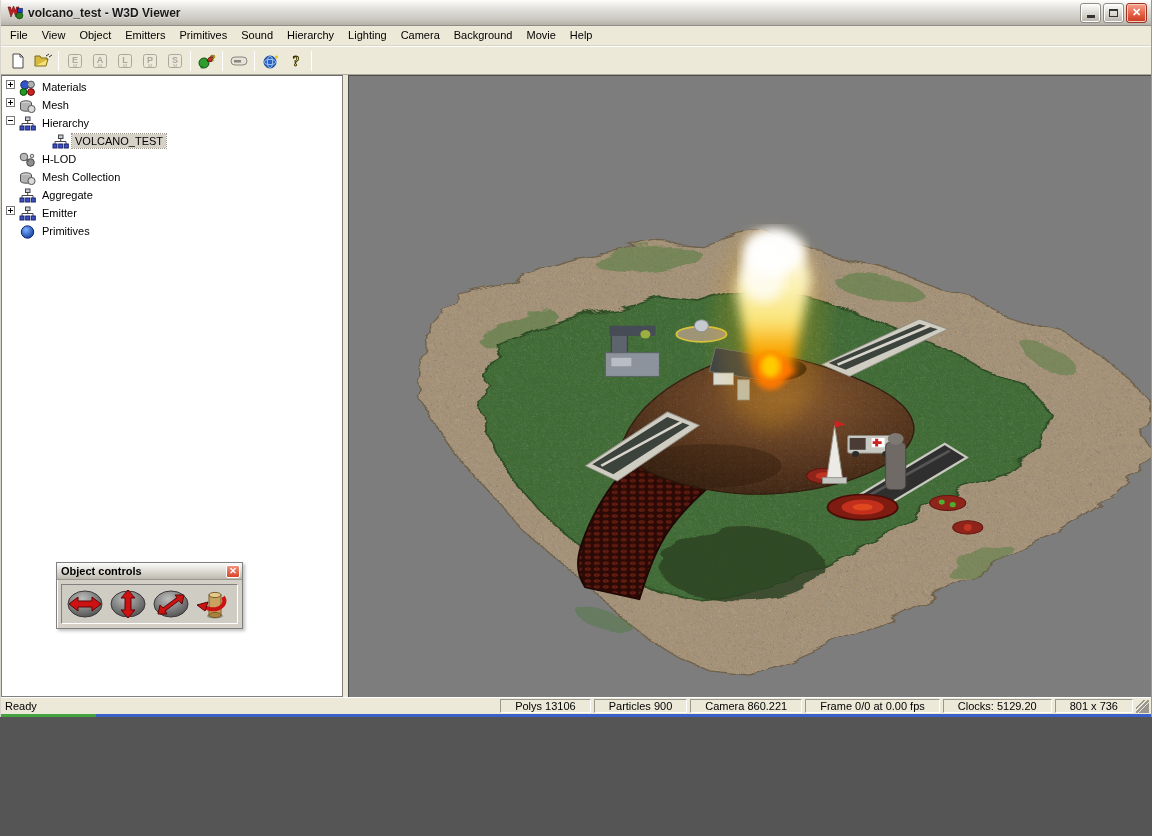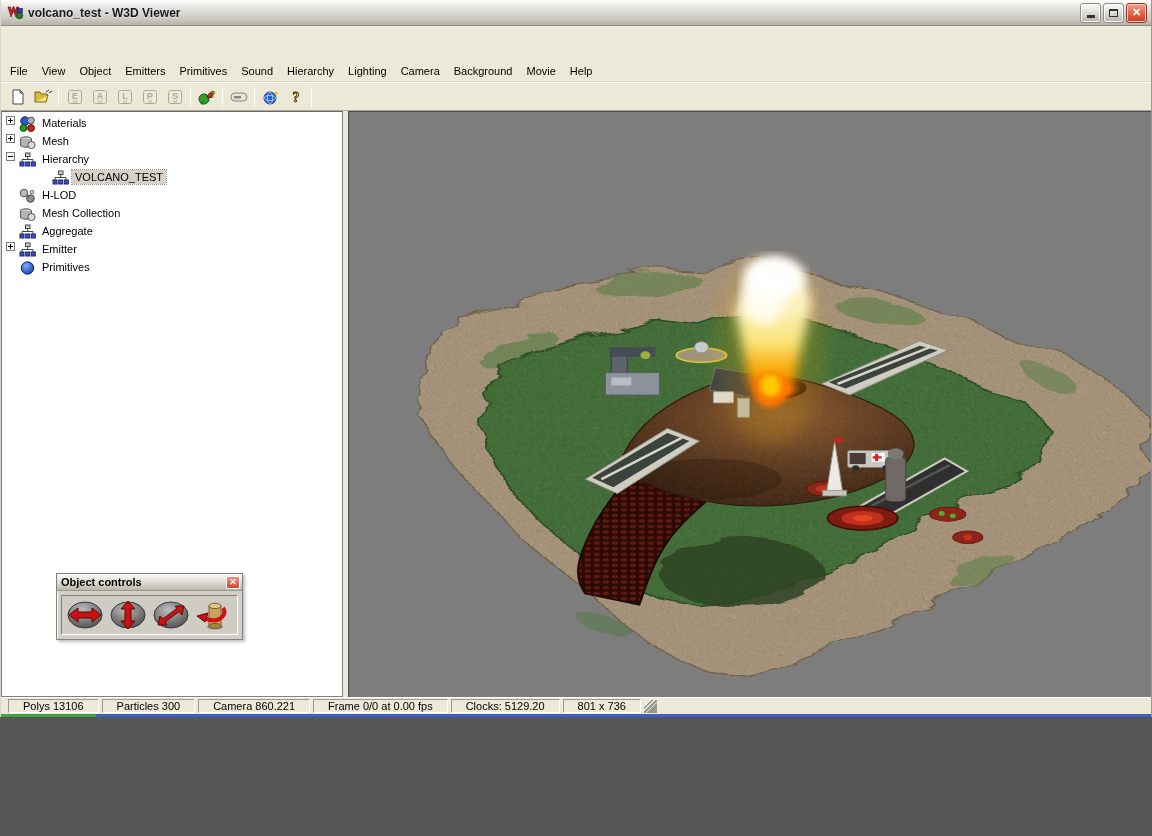--- a/index.html
+++ b/index.html
@@ -16,21 +16,21 @@
     white-space:nowrap; overflow:hidden; text-shadow:0 1px 0 rgba(255,255,255,.5); }
   .win-btns { display:flex; gap:2px; }
   .win-btn { width:21px; height:20px; border-radius:3px; display:flex; align-items:center; justify-content:center;
     font-size:11px; font-weight:bold; color:#333; cursor:default;
     background:linear-gradient(180deg,#fefefe,#cfccc4 70%,#b5b2a9); border:1px solid #8f8d85; box-shadow:inset 0 0 0 1px #fff; }
   .win-btn.close { background:linear-gradient(180deg,#f5a38f,#e35b40 60%,#c63a22); color:#fff; border-color:#9c3322; box-shadow:inset 0 0 0 1px #f8c9bd; }
   .win-btn .glyph-min { display:block; width:8px; height:3px; background:#333; margin-top:8px; }
   .win-btn .glyph-max { display:block; width:9px; height:8px; border:1px solid #333; border-top-width:2px; }
 
   
-  .menubar { height:20px; flex:0 0 20px; display:flex; align-items:center; background:#ece9d8; padding-left:2px; border-bottom:1px solid #d8d5c8;margin-top:36px; }
+  .menubar { height:20px; flex:0 0 20px; display:flex; align-items:center; background:#ece9d8; padding-left:2px; border-bottom:1px solid #d8d5c8; }
   .menu-item { padding:2px 7px 3px; cursor:default; }
 
   
   .toolbar { height:29px; flex:0 0 29px; display:flex; align-items:center; background:#ece9d8; padding-left:4px;
     border-top:1px solid #fff; border-bottom:1px solid #aca899; }
   .tb-btn { width:25px; height:24px; display:flex; align-items:center; justify-content:center; border:1px solid transparent; }
   .tb-btn.disabled { opacity:.95; }
   .tb-sep { width:1px; height:20px; background:#aca899; border-right:1px solid #fff; margin:0 3px; }
   .icon svg { display:block; }
 
@@ -46,21 +46,21 @@
   .tree-gap { width:13px; flex:0 0 13px; }
   .tree-indent { width:33px; flex:0 0 33px; }
   .expander { width:9px; height:9px; flex:0 0 9px; border:1px solid #7b7b7b; background:#fff; position:relative; margin:0 2px; }
   .expander::before, .expander.minus::before { content:""; position:absolute; left:1px; top:3px; width:5px; height:1px; background:#000; }
   .expander.plus::after { content:""; position:absolute; left:3px; top:1px; width:1px; height:5px; background:#000; }
   .tree-icon { width:17px; height:16px; flex:0 0 17px; margin:0 3px 0 2px; }
   .tree-label { padding:1px 3px; }
   .tree-label.selected { background:#d6d2c8; outline:1px dotted #9a968c; }
 
   
-  .palette { position:absolute; left:55px; top:462px; width:187px; background:#d4d0c8;
+  .palette { position:absolute; left:55px; top:487px; width:187px; background:#d4d0c8;
     border:1px solid #808080; box-shadow:1px 1px 0 #fff inset, 2px 2px 3px rgba(0,0,0,.25); }
   .palette-title { height:17px; display:flex; align-items:center; padding:0 2px 0 4px;
     background:linear-gradient(180deg,#fbfbfa,#d8d5cd 60%,#bcb8ae); border-bottom:1px solid #9a978e; }
   .palette-title .txt { flex:1; font-weight:bold; }
   .palette-close { width:14px; height:13px; border-radius:2px; background:linear-gradient(180deg,#f0927c,#d9442a); border:1px solid #fff;
     color:#fff; font-size:9px; font-weight:bold; line-height:11px; text-align:center; }
   .palette-body { margin:4px; padding:3px; display:flex; gap:2px; border:1px solid; border-color:#808080 #fff #fff #808080; background:#cfccc4; }
   .ctrl-btn { width:42px; height:32px; display:flex; align-items:center; justify-content:center; }
 
   
@@ -557,23 +557,24 @@
                 <path d="M29,8 a11,8 0 1 1 -20,8" fill="none" stroke="#cc1212" stroke-width="4"></path>
                 <polygon points="3,16 14,13 11,22" fill="#cc1212" stroke="#5e0606"></polygon>
               </svg>
             </span>
           </div>
         </div>
     </div>
   </div>
 
   <div class="statusbar">
+    <span class="status-ready">Ready</span>
     <span id="status-segments" style="display:flex;">
         <span class="status-seg">Polys 13106</span>
-        <span class="status-seg">Particles 300</span>
+        <span class="status-seg">Particles 900</span>
         <span class="status-seg">Camera 860.221</span>
         <span class="status-seg">Frame 0/0 at 0.00 fps</span>
         <span class="status-seg">Clocks: 5129.20</span>
         <span class="status-seg">801 x 736</span>
       </span>
     <span class="grip"></span>
   </div>
 
   <div class="bottom-strip">
     <div class="strip-green"></div>

